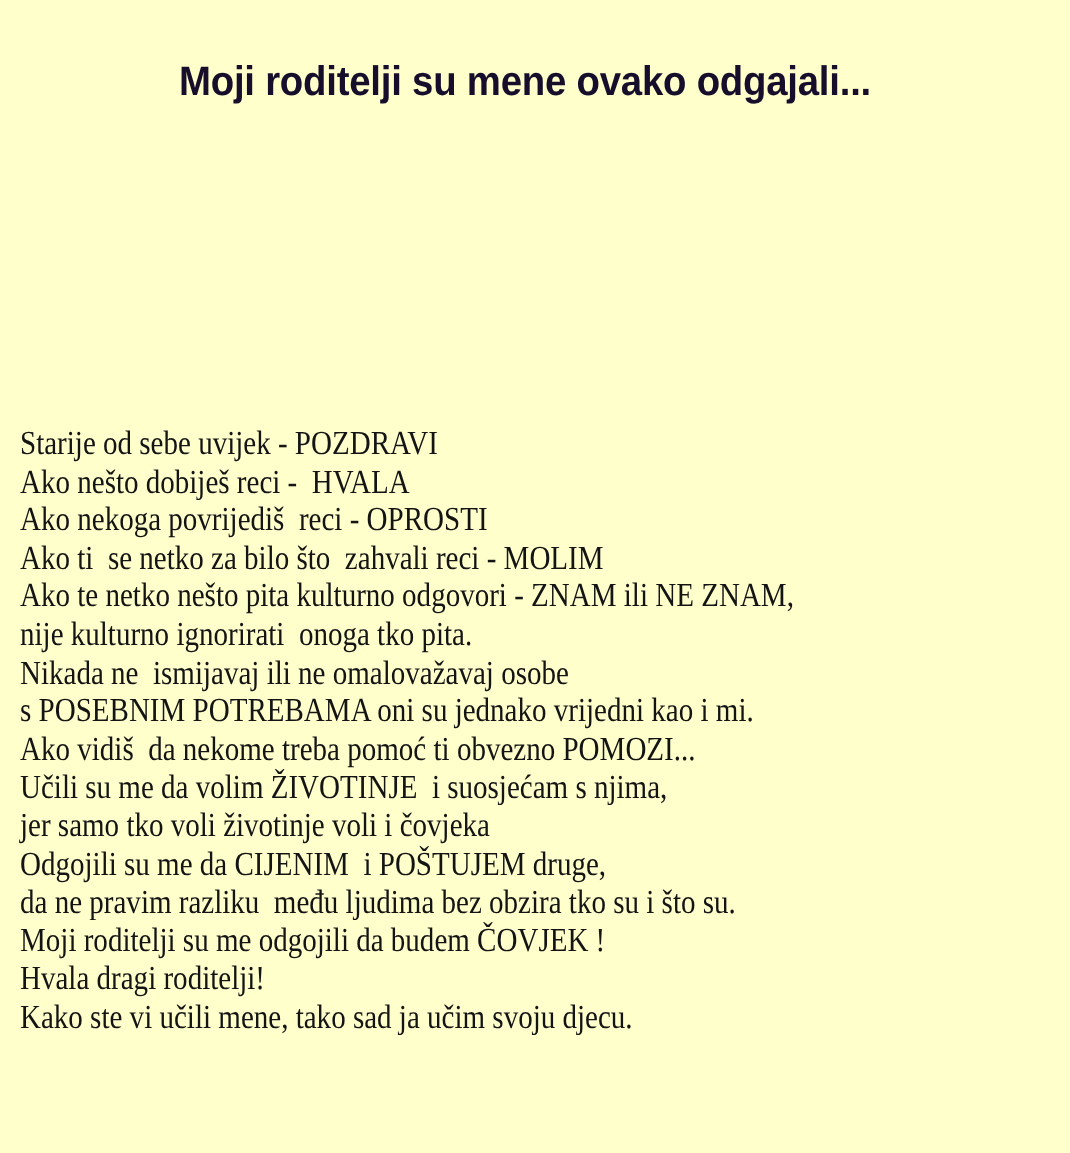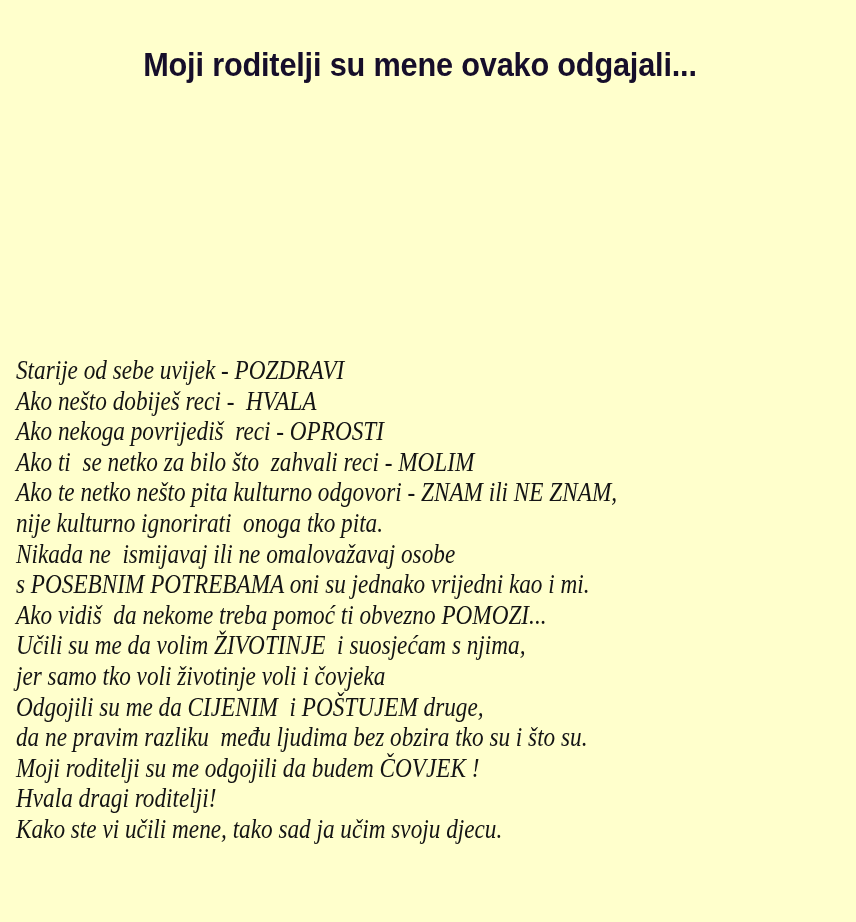--- a/index.html
+++ b/index.html
@@ -24,29 +24,28 @@
       font-size: 33px;
       letter-spacing: -0.2px;
       color: #160e2a;
       transform: scaleX(0.93);
       transform-origin: center;
       white-space: nowrap;
     }
     .body-text {
       position: absolute;
       left: 16px;
-      top: 355px;
+      top: 339px;
       margin: 0;
       padding: 0;
       list-style: none;
       font-family: "Liberation Serif", serif;
       font-size: 27px;
       line-height: 30.6px;
       color: #141414;
-      font-style: italic;
     }
     .body-text li {
       white-space: pre;
       transform: scaleX(0.86);
       transform-origin: left center;
       height: 30.6px;
     }
   </style>
 </head>
 <body>

